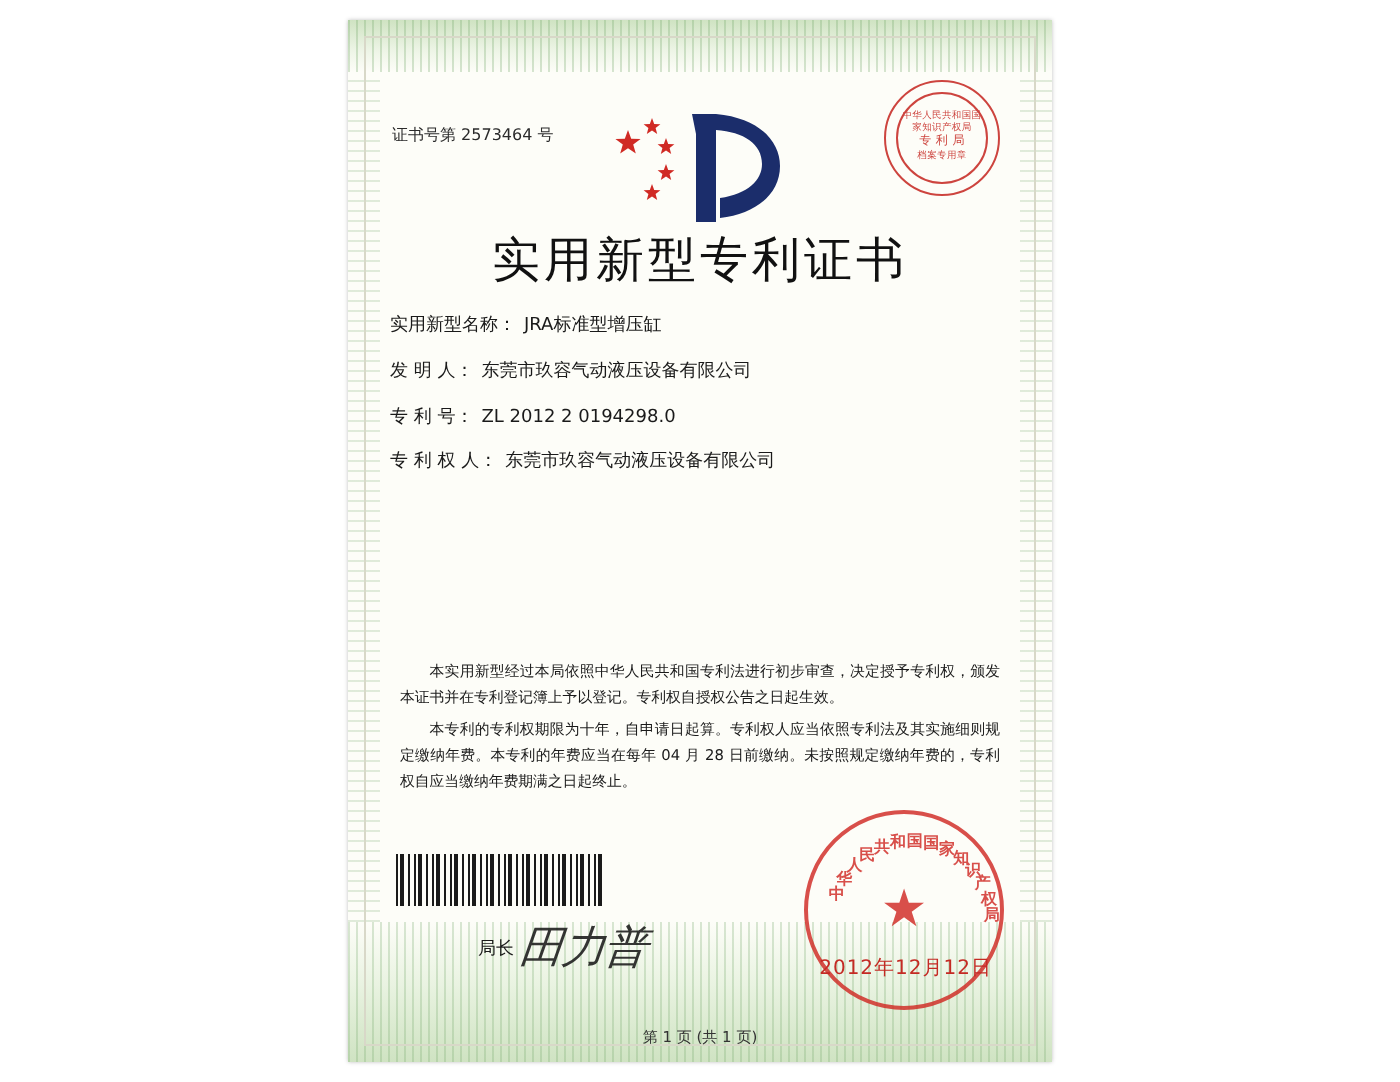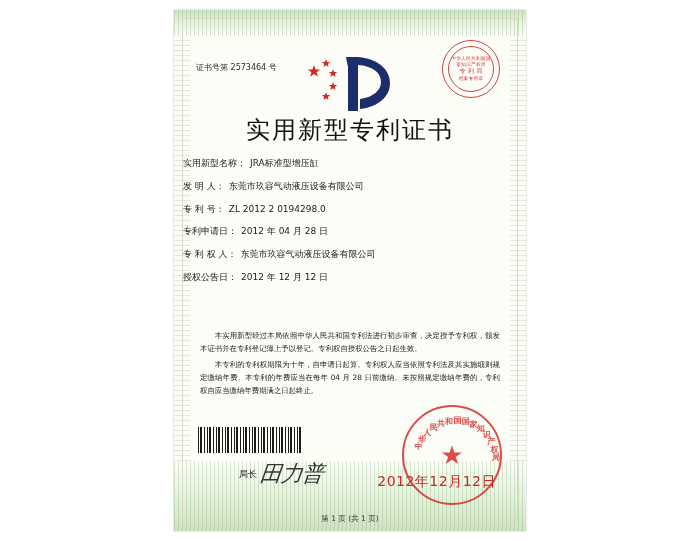--- a/index.html
+++ b/index.html
@@ -144,21 +144,21 @@
     font-size: 24px;
     font-weight: normal;
     letter-spacing: 2px;
     color: #111;
     font-family: "DejaVu Sans", sans-serif;
   }
 
   
   .fields {
     position: absolute;
-    left: 9px;
+    left: 21px;
     top: 148px;
     right: 24px;
   }
   .field-row {
     display: flex;
     align-items: baseline;
     font-size: 9px;
     color: #1a1a1a;
     margin-bottom: 12px;
     line-height: 1.2;
@@ -254,21 +254,21 @@
     top: 50%;
     font-size: 8px;
     color: #d02a24;
     font-weight: bold;
     transform-origin: 0 0;
   }
   .seal-date {
     position: absolute;
     right: 30px;
     bottom: 40px;
-    font-size: 14px;
+    font-size: 10px;
     color: #c42a24;
     letter-spacing: 0.5px;
     padding-left: 14px;
   }
 
   
   .page-no {
     position: absolute;
     left: 0;
     right: 0;
@@ -324,30 +324,22 @@
       </div>
       <div class="field-row">
         <span class="field-label">发 明 人：</span>
         <span class="field-value">东莞市玖容气动液压设备有限公司</span>
       </div>
       <div class="field-row">
         <span class="field-label">专 利 号：</span>
         <span class="field-value">ZL 2012 2 0194298.0</span>
       </div>
       <div class="field-row">
-        <span class="field-label">专利申请日：</span>
-        <span class="field-value">2012 年 04 月 28 日</span>
-      </div>
-      <div class="field-row">
         <span class="field-label">专 利 权 人：</span>
         <span class="field-value">东莞市玖容气动液压设备有限公司</span>
-      </div>
-      <div class="field-row">
-        <span class="field-label">授权公告日：</span>
-        <span class="field-value">2012 年 12 月 12 日</span>
       </div>
     </div>
 
     <div class="body-text">
       <p>本实用新型经过本局依照中华人民共和国专利法进行初步审查，决定授予专利权，颁发本证书并在专利登记簿上予以登记。专利权自授权公告之日起生效。</p>
       <p>本专利的专利权期限为十年，自申请日起算。专利权人应当依照专利法及其实施细则规定缴纳年费。本专利的年费应当在每年 04 月 28 日前缴纳。未按照规定缴纳年费的，专利权自应当缴纳年费期满之日起终止。</p>
     </div>
 
     <div class="barcode"></div>
 

